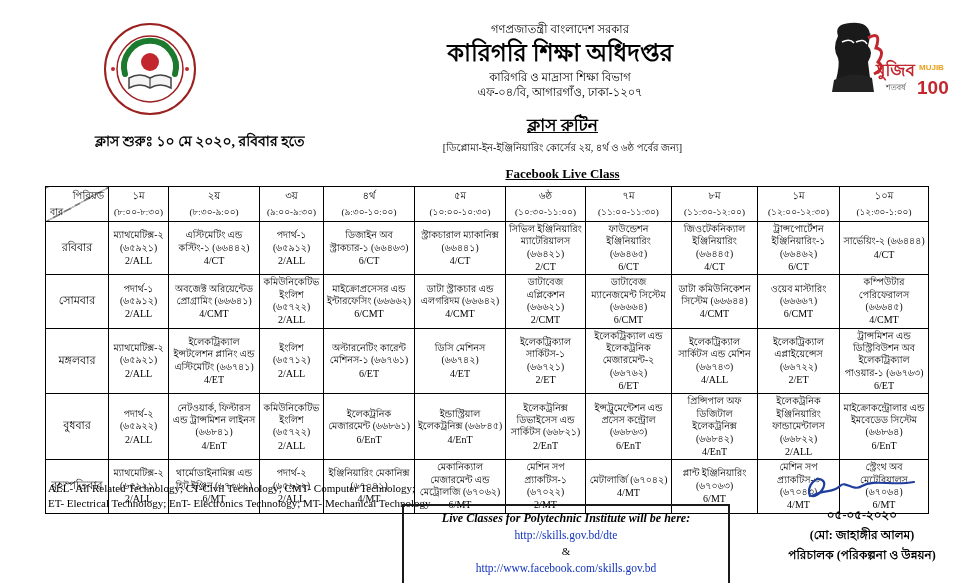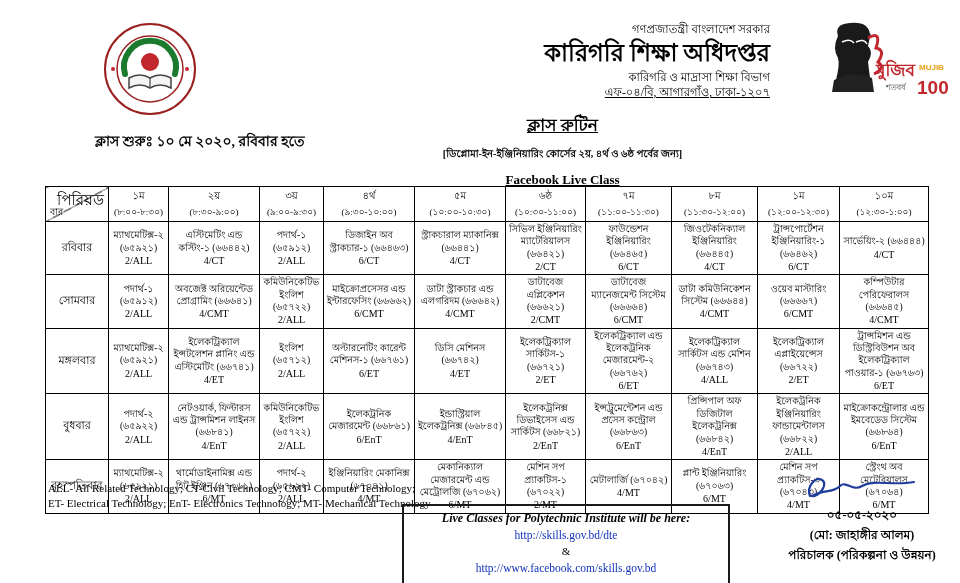--- a/index.html
+++ b/index.html
@@ -1,46 +1,46 @@
 <!DOCTYPE html>
 <html><head>
 <meta charset="utf-8">
 <style>
   html,body{margin:0;padding:0;background:#e8e8e8;}
   .page{position:relative;width:960px;height:583px;background:#ffffff;margin:0 auto;
         font-family:"Liberation Serif","DejaVu Sans",serif;color:#000;overflow:hidden;}
 
   
   .dte-logo{position:absolute;left:103px;top:22px;width:94px;height:94px;}
-  .gov-block{position:absolute;left:350px;top:22px;width:420px;text-align:right;line-height:1.3;}
+  .gov-block{position:absolute;left:350px;top:22px;width:420px;text-align:center;line-height:1.3;}
   .gov-line{font-size:11.5px;}
   .directorate{font-size:24px;font-weight:bold;margin:1px 0;}
   .division{font-size:11.5px;}
   .ministry{font-size:11px;}
-  .address{font-size:11.5px;text-decoration:underline;}
+  .address{font-size:11.5px;}
   .mujib-logo{position:absolute;right:8px;top:18px;width:128px;height:88px;}
 
   
   .start-note{position:absolute;left:95px;top:130px;font-size:14px;font-weight:bold;}
   .title-center{position:absolute;left:415px;top:112px;width:295px;text-align:center;}
   .routine-title{font-size:17px;font-weight:bold;text-decoration:underline;}
-  .scope-note{font-size:10px;font-weight:bold;margin-top:6px;}
+  .scope-note{font-size:10px;font-weight:normal;}
   .fb-live{font-size:13px;font-weight:bold;text-decoration:underline;margin-top:9px;}
 
   
   table.routine{position:absolute;left:45px;top:186px;width:871px;border-collapse:collapse;
                 table-layout:fixed;}
   table.routine th,table.routine td{border:1px solid #000;text-align:center;vertical-align:middle;
                 padding:1px 2px;font-weight:normal;word-wrap:break-word;}
   thead tr{height:30px;}
   .p-ord{font-size:10px;}
   .p-time{font-size:9px;}
   th.corner{position:relative;padding:0;
     background:linear-gradient(to bottom right,transparent 49.4%,#000 49.4%,#000 50.6%,transparent 50.6%);}
-  .corner-top{position:absolute;top:1px;right:4px;font-size:15px;}
+  .corner-top{position:absolute;top:1px;right:4px;font-size:10px;}
   .corner-bottom{position:absolute;bottom:1px;left:4px;font-size:9.5px;}
   th.day-cell{font-size:11px;}
   td.class-cell{font-size:9.5px;line-height:1.3;}
   td.class-cell .grp{font-size:10px;}
   #routine-body tr:nth-child(1){height:50px;}
   #routine-body tr:nth-child(2){height:42px;}
   #routine-body tr:nth-child(3){height:56px;}
   #routine-body tr:nth-child(4){height:56px;}
   #routine-body tr:nth-child(5){height:53px;}
 

